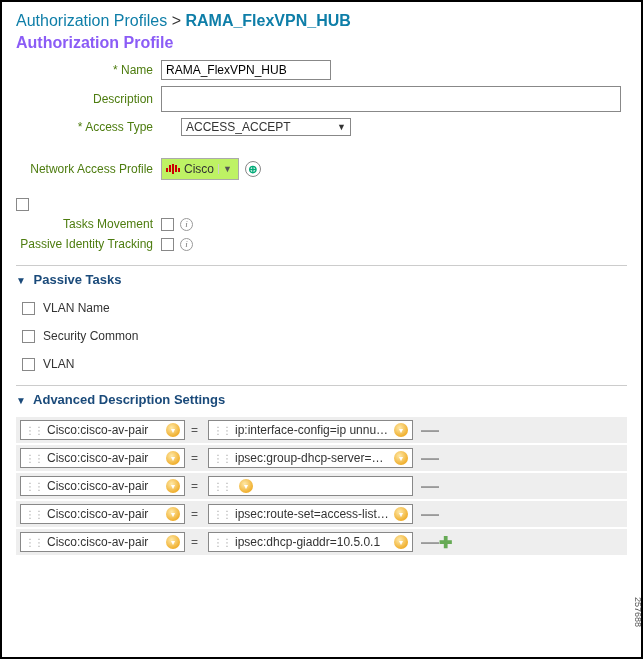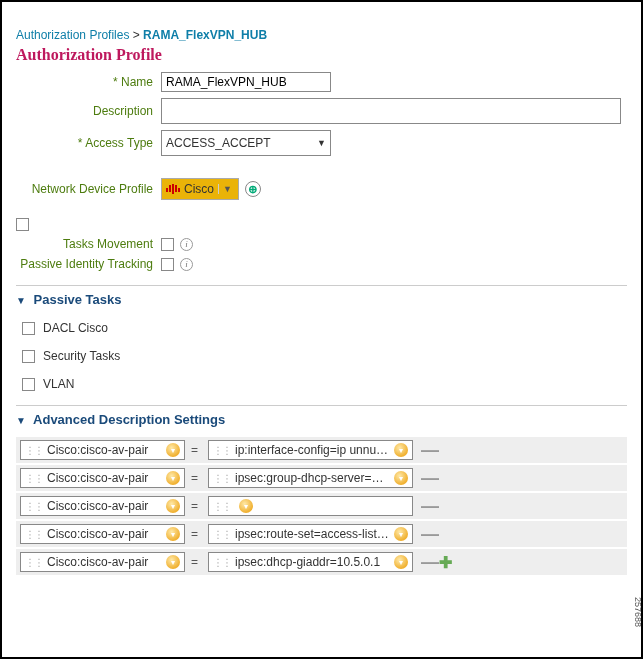--- a/index.html
+++ b/index.html
@@ -12,32 +12,30 @@
   .page-border {
     border: 2px solid #000;
     width: 643px;
     height: 659px;
     padding: 10px 14px 10px 14px;
     position: relative;
     overflow: hidden;
     background: #fff;
   }
   .breadcrumb {
-    font-size: 12px;
+    font-size: 16px;
     margin-bottom: 4px;
-    margin-top: 16px;
   }
   .breadcrumb a { color: #0e7ea8; text-decoration: none; }
   .breadcrumb .current { color: #0e7ea8; font-weight: bold; }
   h1.page-title {
     font-size: 16px;
     font-weight: bold;
     margin: 4px 0 8px 0;
-    color: #be185d;
-    font-family: Liberation Serif, serif;
+    color: #8b5cf6;
   }
   .form-section { padding-left: 0; }
   .form-row {
     display: flex;
     align-items: center;
     margin: 6px 0;
   }
   .form-label {
     width: 145px;
     text-align: right;
@@ -57,36 +55,37 @@
     width: 460px;
     height: 26px;
     resize: none;
     border: 1px solid #888;
     font-family: inherit;
     font-size: 12px;
     padding: 2px 4px;
   }
   .select-box {
     border: 1px solid #888;
-    height: 26px;
+    height: 18px;
     width: 170px;
     display: inline-flex;
     align-items: center;
     justify-content: space-between;
     padding: 0 4px;
     background: #fff;
     cursor: pointer;
+    margin-left: 20px;
   }
   .select-box .tri { font-size: 9px; color: #333; }
   .ndp-box {
     border: 1px solid #aaa;
     height: 22px;
     display: inline-flex;
     align-items: center;
-    background: #eab308;
+    background: #bef264;
     padding: 0 2px 0 4px;
   }
   .cisco-logo {
     display: inline-block;
     width: 14px; height: 10px;
     margin-right: 4px;
     background:
       linear-gradient(#c00,#c00) 0 60%/2px 40% no-repeat,
       linear-gradient(#c00,#c00) 3px 30%/2px 70% no-repeat,
       linear-gradient(#c00,#c00) 6px 0/2px 100% no-repeat,
@@ -247,21 +246,21 @@
       <div class="form-label req">Access Type</div>
       <div class="select-box">
         <span>ACCESS_ACCEPT</span>
         <span class="tri">▼</span>
       </div>
     </div>
 
     <div style="height:10px"></div>
 
     <div class="form-row">
-      <div class="form-label">Network Device Profile</div>
+      <div class="form-label">Network Access Profile</div>
       <div class="ndp-box">
         <span class="cisco-logo"></span>
         <span>Cisco</span>
         <span class="drop">▼</span>
       </div>
       <span class="add-circle">⊕</span>
     </div>
 
     <div style="height:6px"></div>
 
@@ -285,25 +284,25 @@
   <hr class="sep">
 
   <div class="section-header">
     <span class="disclose">▼</span>
     <span>Passive Tasks</span>
   </div>
 
   <div class="task-list">
     <div class="task-row">
       <span class="checkbox"></span>
-      <span>DACL Cisco</span>
+      <span>VLAN Name</span>
     </div>
     <div class="task-row">
       <span class="checkbox"></span>
-      <span>Security Tasks</span>
+      <span>Security Common</span>
     </div>
     <div class="task-row">
       <span class="checkbox"></span>
       <span>VLAN</span>
     </div>
   </div>
 
   <hr class="sep">
 
   <div class="section-header">

